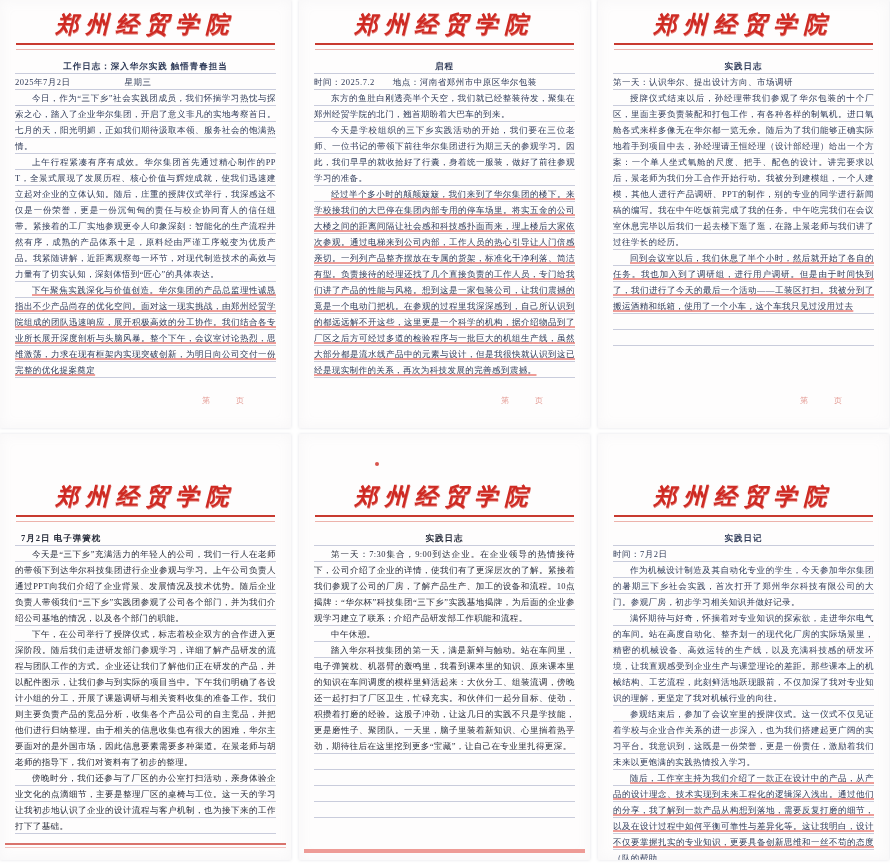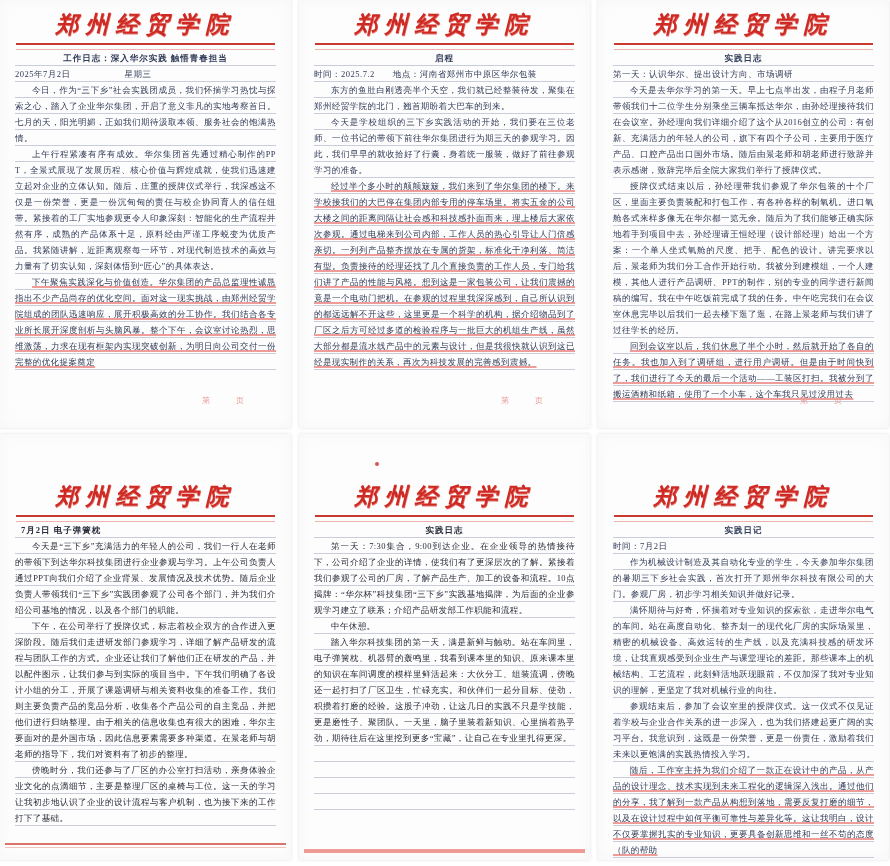--- a/index.html
+++ b/index.html
@@ -20,21 +20,21 @@
     padding:10px 15px 0 15px;box-sizing:border-box;
   }
   .pt-lg{padding-top:48px;}
   .school{
     display:block;text-align:center;color:#ce2a23;font-weight:bold;
     font-style:italic;font-size:23px;letter-spacing:7px;line-height:30px;
     text-shadow:.6px .6px 0 #e2756e;white-space:nowrap;
   }
   .rule{margin:3px 1px 0 1px;height:4px;border-top:2px solid #c83a30;border-bottom:1px solid #edb3ac;}
   .bodyarea{
-    margin-top:0;
+    margin-top:8px;
     background:repeating-linear-gradient(to bottom, transparent 0, transparent 15px, #c9ccdc 15px, #c9ccdc 16px);
     color:#2e3a58;font-size:8.5px;line-height:16px;min-height:300px;
   }
   .ink-dark .bodyarea{color:#262b3a;}
   .title{margin:0;text-align:center;font-weight:bold;letter-spacing:1px;}
   .title-left{text-align:left;padding-left:6px;}
   .subtitle{margin:0;letter-spacing:.5px;white-space:nowrap;}
   .para{margin:0;text-indent:2em;text-align:justify;letter-spacing:.4px;word-break:break-all;}
   .underline-last .para:last-child{
     text-decoration:underline;text-decoration-color:#ef9d98;text-decoration-thickness:1.5px;
@@ -83,21 +83,20 @@
     <div class="footer">第　页</div>
   </div>
 
   <div class="page underline-last">
     <span class="school">郑州经贸学院</span>
     <div class="rule"></div>
     <div class="bodyarea">
       <p class="title">实践日志</p>
       <p class="subtitle">第一天：认识华尔、提出设计方向、市场调研</p>
       <div>
-          <p class="para">今天是去华尔学习的第一天。早上七点半出发，由程子月老师带领我们十二位学生分别乘坐三辆车抵达华尔，由孙经理接待我们在会议室。孙经理向我们详细介绍了这个从2016创立的公司：有创新、充满活力的年轻人的公司，旗下有四个子公司，主要用于医疗产品、口腔产品出口国外市场。随后由景老师和胡老师进行致辞并表示感谢，致辞完毕后全院大家我们举行了授牌仪式。</p>
           <p class="para">授牌仪式结束以后，孙经理带我们参观了华尔包装的十个厂区，里面主要负责装配和打包工作，有各种各样的制氧机。进口氧舱各式来样多像无在华尔都一览无余。随后为了我们能够正确实际地着手到项目中去，孙经理请王恒经理（设计部经理）给出一个方案：一个单人坐式氧舱的尺度、把手、配色的设计。讲完要求以后，景老师为我们分工合作开始行动。我被分到建模组，一个人建模，其他人进行产品调研、PPT的制作，别的专业的同学进行新闻稿的编写。我在中午吃饭前完成了我的任务。中午吃完我们在会议室休息完毕以后我们一起去楼下逛了逛，在路上景老师与我们讲了过往学长的经历。</p>
           <p class="para">回到会议室以后，我们休息了半个小时，然后就开始了各自的任务。我也加入到了调研组，进行用户调研。但是由于时间快到了，我们进行了今天的最后一个活动——工装区打扫。我被分到了搬运酒精和纸箱，使用了一个小车，这个车我只见过没用过去</p>
         </div>
     </div>
     <div class="footer">第　页</div>
   </div>
 
   <div class="page pt-lg ink-dark">
     <span class="school">郑州经贸学院</span>
     <div class="rule"></div>

